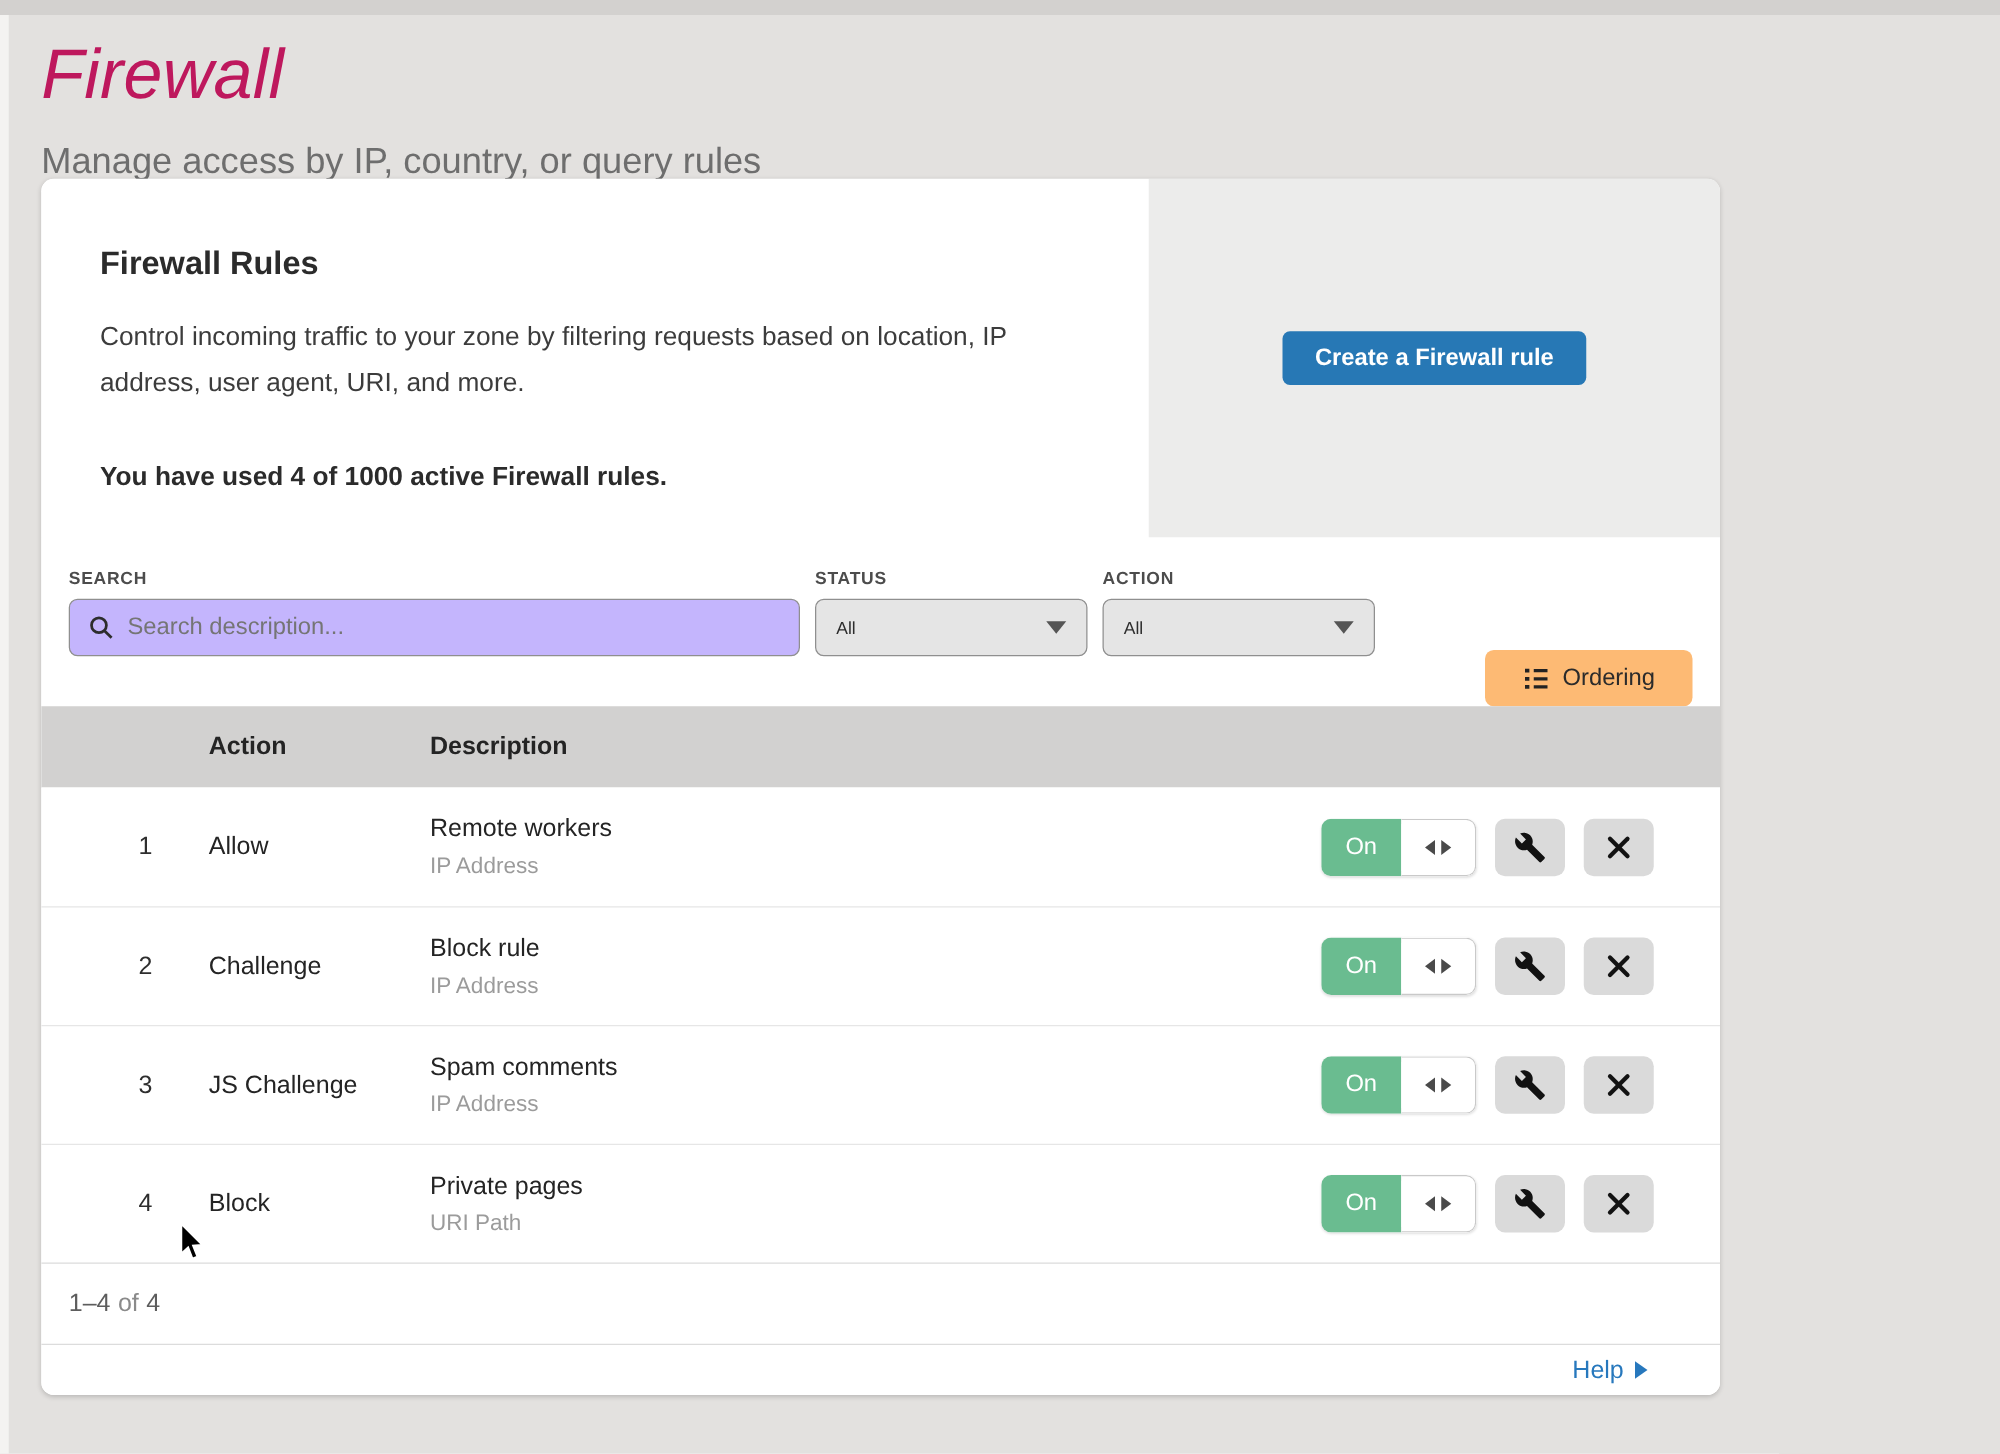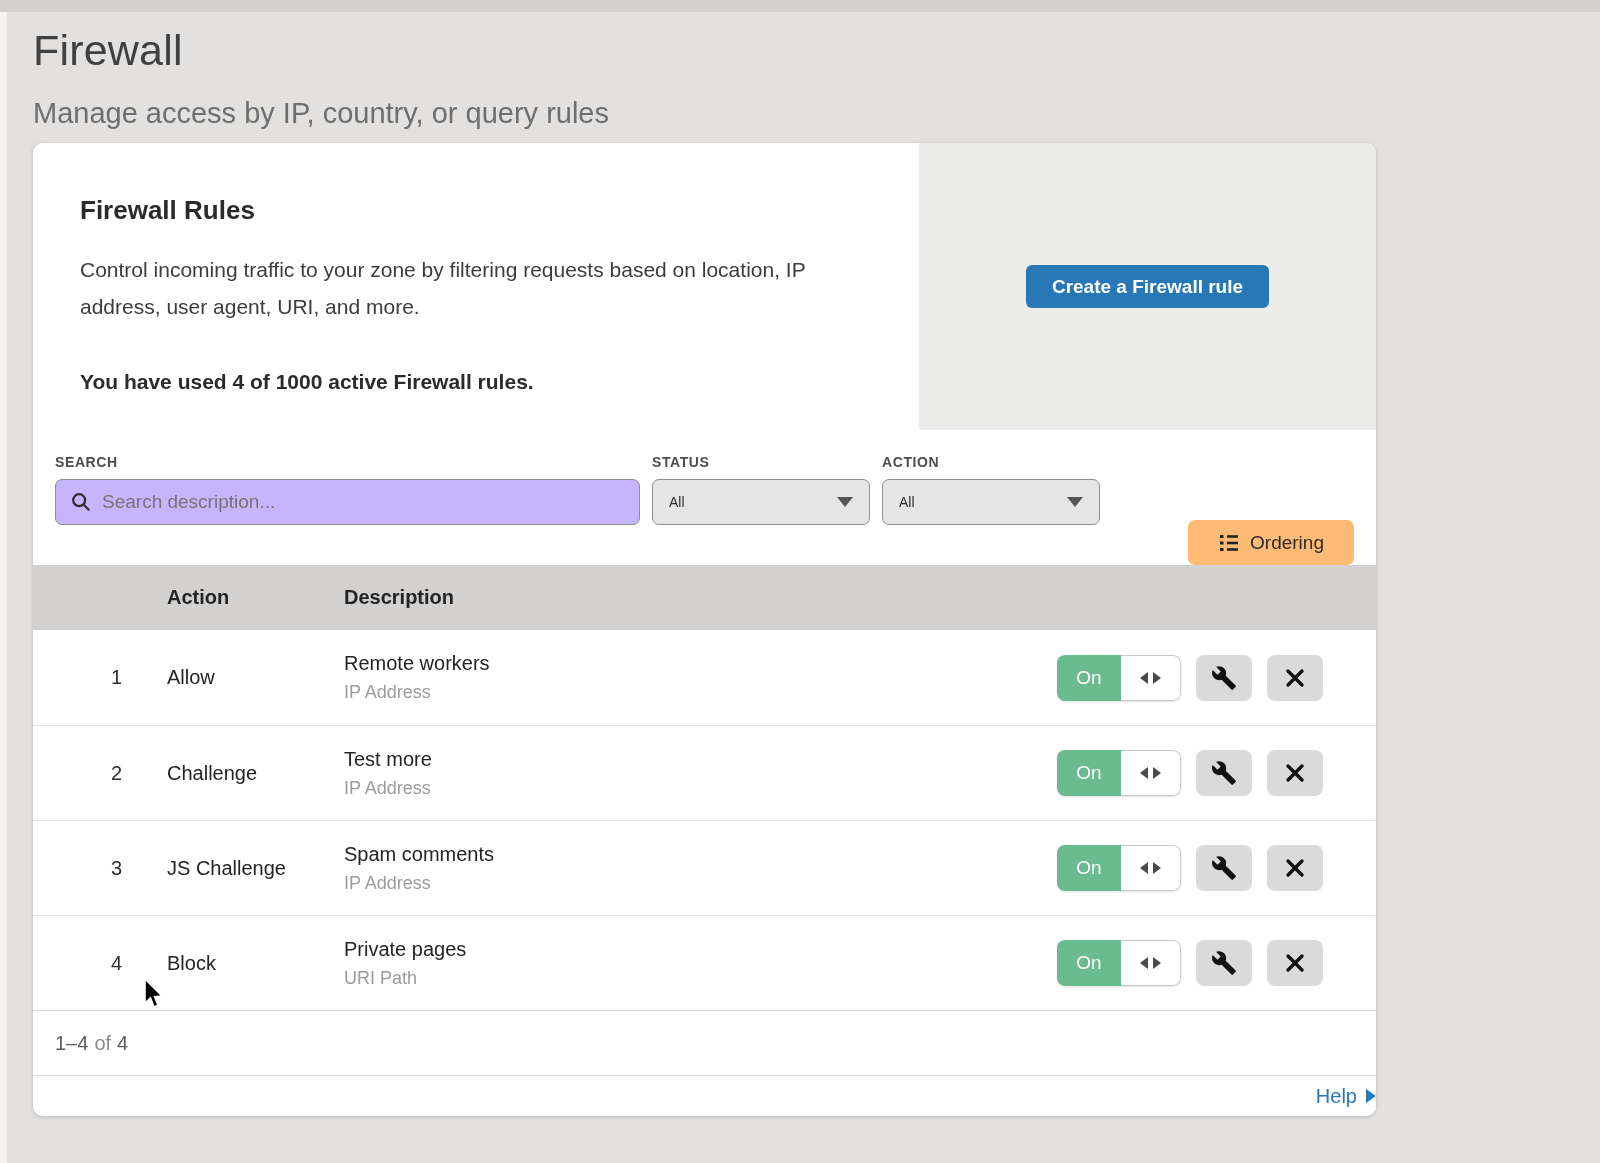--- a/index.html
+++ b/index.html
@@ -8,21 +8,21 @@
     font-family:"Liberation Sans", sans-serif;
     background:#e3e1df;
     position:relative;
     overflow:hidden;
     color:#2d2d2d;
   }
   .top-strip { position:absolute; top:0; left:0; right:0; height:12px; background:#d3d1cf; }
   .left-strip { position:absolute; top:12px; left:0; bottom:0; width:7px; background:#f4f3f1; }
 
   .page-head { padding:26px 0 0 33px; }
-  .page-title { font-size:43px; font-weight:400; color:#404040; letter-spacing:0.2px; }
+  .page-title { font-size:56px; font-weight:400; color:#be185d; letter-spacing:0.2px;font-style:italic; }
   .page-subtitle { font-size:29px; font-weight:400; color:#6e6e6e; margin-top:22px; }
 
   .card {
     position:absolute; left:33px; top:143px; width:1343px; height:973px;
     background:#ffffff; border-radius:10px;
     box-shadow:0 1px 4px rgba(0,0,0,0.18);
     display:flex; flex-direction:column;
     overflow:hidden;
   }
 
@@ -99,21 +99,21 @@
 
   .icon-btn {
     width:56px; height:46px; background:#dadada; border:none; border-radius:8px;
     display:flex; align-items:center; justify-content:center; cursor:pointer;
   }
 
   
   .pagination { flex:0 0 65px; border-top:1px solid #dcdcdc; display:flex; align-items:center; padding-left:22px; font-size:20px; color:#8a8a8a; background:#fff; }
   .pagination .bold { font-weight:400; color:#5d5d5d; }
   .pagination span { margin-right:6px; }
-  .card-footer { flex:1; border-top:1px solid #dcdcdc; display:flex; align-items:center; justify-content:flex-end; background:#fff; }
+  .card-footer { flex:1; border-top:1px solid #dcdcdc; display:flex; align-items:center; justify-content:flex-end; padding-right:58px; background:#fff; }
   .help-link { display:flex; align-items:center; gap:9px; color:#2778bd; font-size:20px; cursor:pointer; text-decoration:none; }
   .tri-help { width:0; height:0; border-top:7px solid transparent; border-bottom:7px solid transparent; border-left:10px solid #2778bd; }
 
   .cursor { position:absolute; left:143px; top:978px; pointer-events:none; }
 </style>
 </head>
 <body>
 
 <div class="top-strip"></div>
 <div class="left-strip"></div>
@@ -210,21 +210,21 @@
               <line x1="19" y1="5" x2="5" y2="19"></line>
             </svg>
         </button>
       </div>
     </div>
 
     <div class="table-row grid-row">
       <div class="cell-num">2</div>
       <div class="cell-action">Challenge</div>
       <div class="cell-desc">
-        <div class="desc-title">Test more</div>
+        <div class="desc-title">Block rule</div>
         <div class="desc-sub">IP Address</div>
       </div>
       <div class="cell-controls">
         <div class="toggle">
           <div class="toggle-on">On</div>
           <div class="toggle-knob">
             <span class="tri-left"></span>
             <span class="tri-right"></span>
           </div>
         </div>

